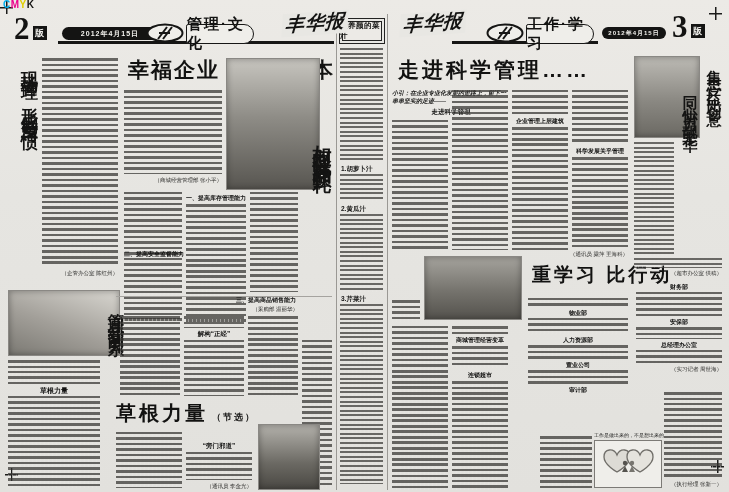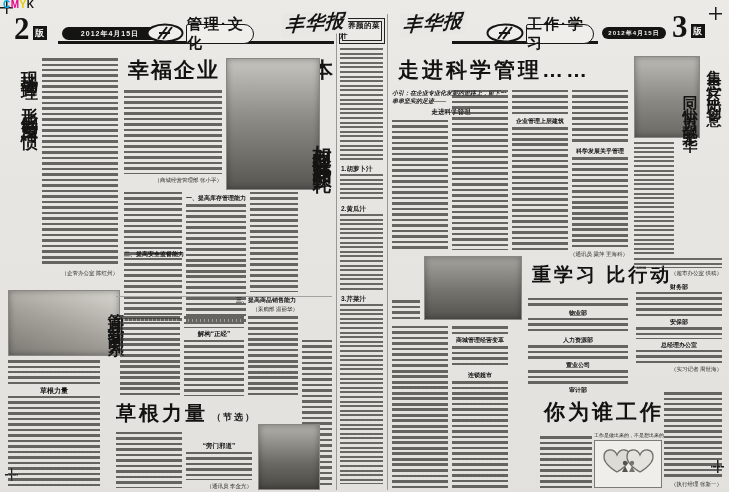--- a/index.html
+++ b/index.html
@@ -175,21 +175,20 @@
   <div class="abs sub" style="left:528px;top:386px;width:100px;font-size:6px;">审计部</div>
 
   <div class="abs sub" style="left:636px;top:283px;width:86px;font-size:6px;">财务部</div>
   <div class="abs txt" style="left:636px;top:292px;width:86px;height:24px;"></div>
   <div class="abs sub" style="left:636px;top:318px;width:86px;font-size:6px;">安保部</div>
   <div class="abs txt" style="left:636px;top:327px;width:86px;height:12px;"></div>
   <div class="abs sub" style="left:636px;top:341px;width:86px;font-size:6px;">总经理办公室</div>
   <div class="abs txt" style="left:636px;top:350px;width:86px;height:14px;"></div>
   <div class="abs byline" style="left:636px;top:366px;width:86px;font-size:5.5px;">（实习记者 周世海）</div>
 
-  <div class="abs hl" style="left:544px;top:398px;font-size:21px;letter-spacing:3px;">你为谁工作</div>
   <div class="abs txt" style="left:540px;top:436px;width:52px;height:52px;"></div>
   <div class="abs" style="left:594px;top:432px;width:66px;font-size:5px;color:#1c1c1b;text-align:center;white-space:nowrap;">工作是做出来的，不是想出来的</div>
   <div class="abs" style="left:594px;top:440px;width:66px;height:46px;background:#efeeea;border:1px solid #7c7a76;">
     <svg width="66" height="46" viewBox="0 0 66 46">
       <path d="M22 14 c-3 -7 -13 -7 -13 2 c0 8 13 15 13 15 c0 0 13 -7 13 -15 c0 -9 -10 -9 -13 -2 z" fill="#dddbd5" stroke="#6f6d68" stroke-width="1.3"></path>
       <path d="M45 14 c-3 -7 -13 -7 -13 2 c0 8 13 15 13 15 c0 0 13 -7 13 -15 c0 -9 -10 -9 -13 -2 z" fill="#e5e3dd" stroke="#6f6d68" stroke-width="1.3"></path>
       <circle cx="30" cy="22" r="2.2" fill="#55534e"></circle>
         <path d="M27 31 l3 -6 l3 6 z" fill="#55534e"></path>
       <circle cx="37" cy="22" r="2.2" fill="#77756f"></circle>
         <path d="M34 31 l3 -6 l3 6 z" fill="#77756f"></path>

